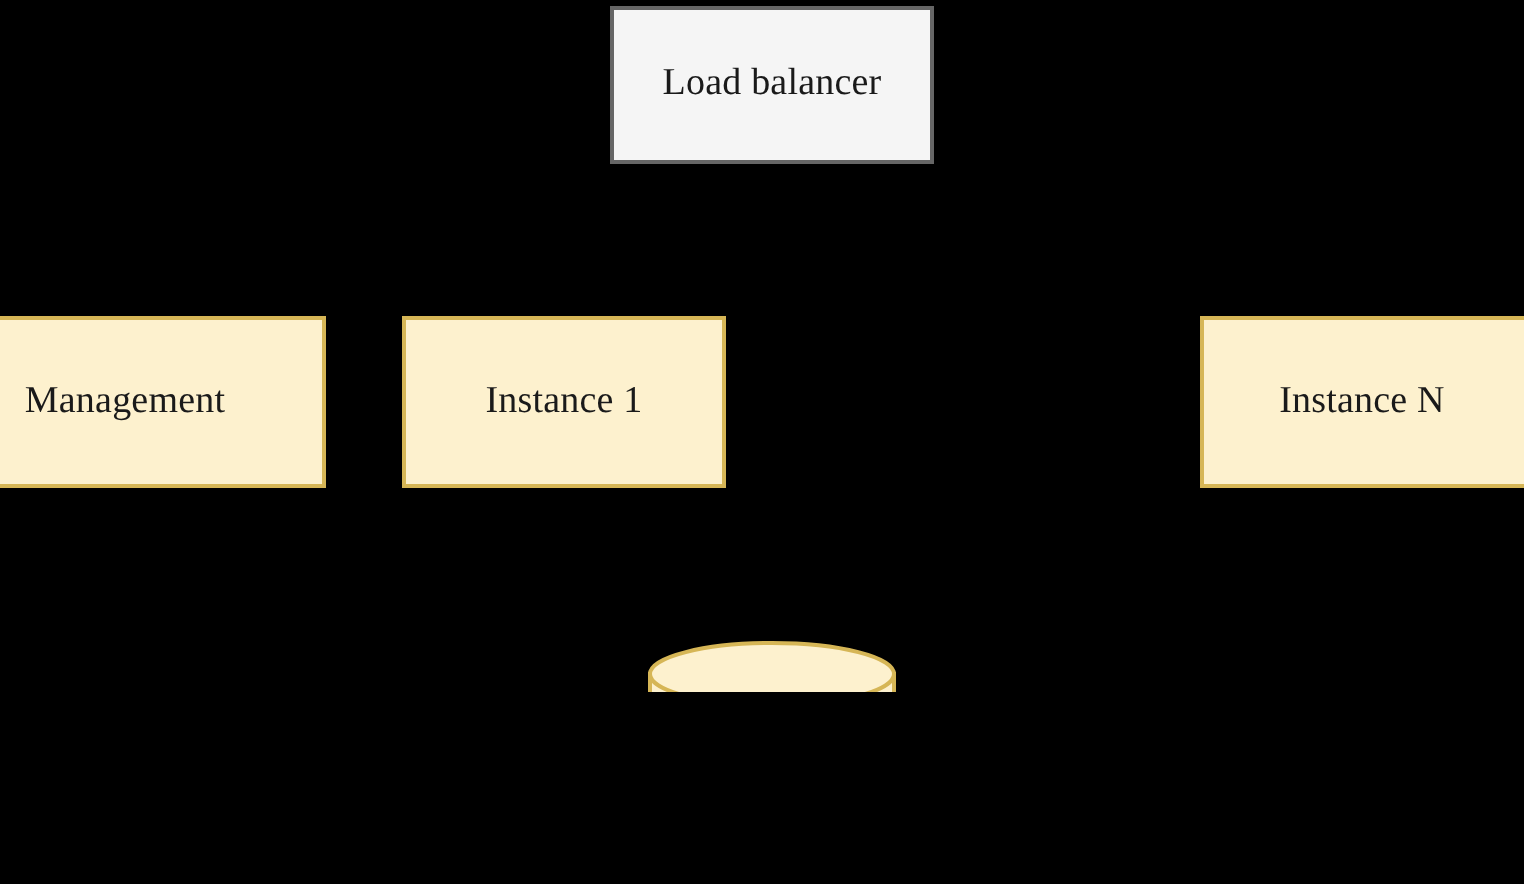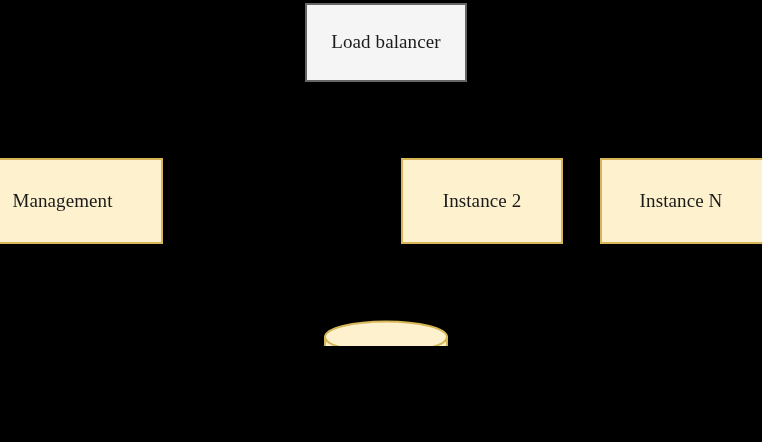--- a/index.html
+++ b/index.html
@@ -131,24 +131,24 @@
   </svg>
 
   <div class="node box-grey" style="left:305px; top:3px; width:162px; height:79px;">
     <span class="node-label">Load balancer</span>
   </div>
 
   <div class="node box-yellow" style="left:-38px; top:158px; width:201px; height:86px;">
     <span class="node-label">Management</span>
   </div>
 
+  <div class="node box-yellow" style="left:201px; top:158px; width:162px; height:86px;">
+    <span class="node-label">Instance 1</span>
+  </div>
 
-  <div class="node box-yellow" style="left:401px; top:158px; width:162px; height:86px;">
-    <span class="node-label">Instance 2</span>
-  </div>
 
   <div class="node box-yellow" style="left:600px; top:158px; width:200px; height:86px;">
     <span class="node-label" style="margin-right:38px;">Instance N</span>
   </div>
 
   <div class="cylinder" style="left:324px; top:321px; width:124px; height:117px;">
     <svg width="124" height="121" viewBox="0 0 124 121">
 
       <path d="M 1 16 L 1 100 A 61 16 0 0 0 123 100 L 123 16 Z" fill="#fdf1ce" stroke="#d6b656" stroke-width="2"></path>
 

